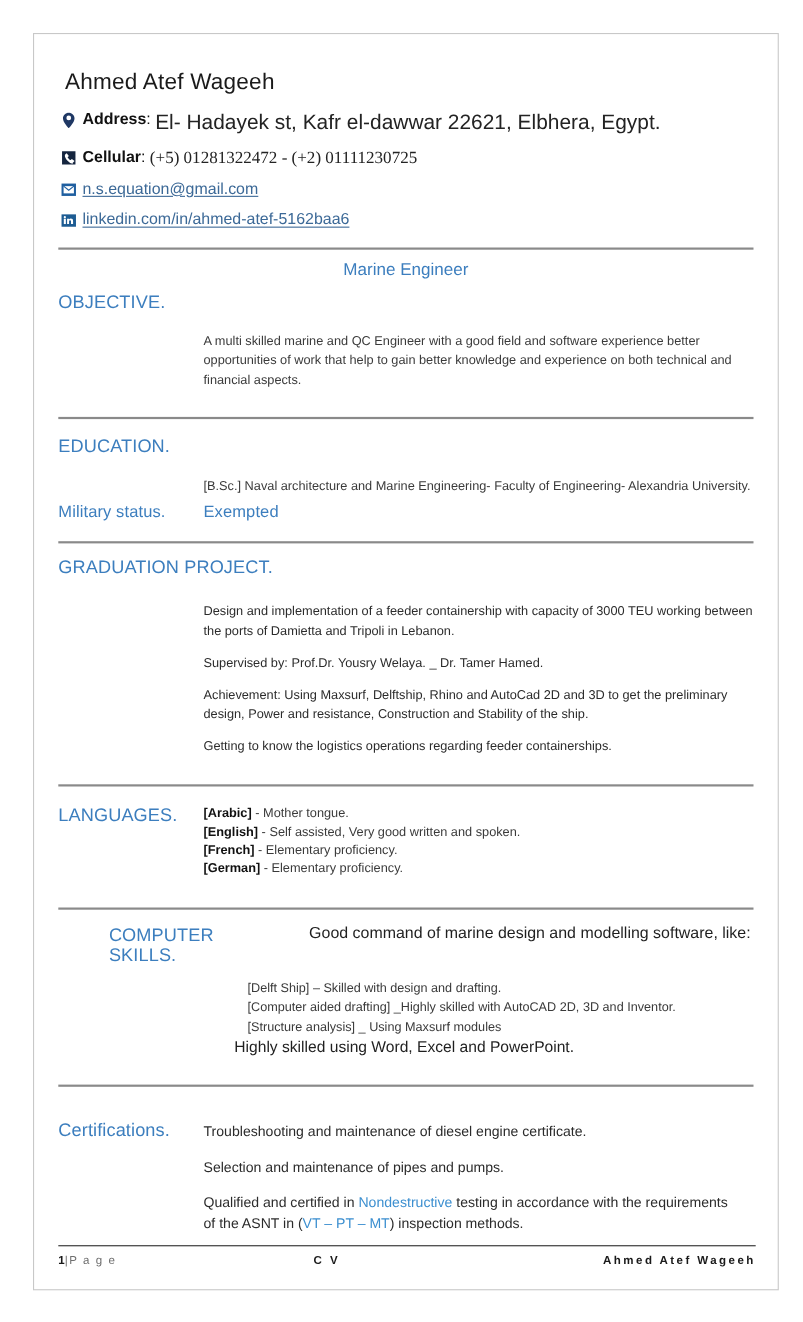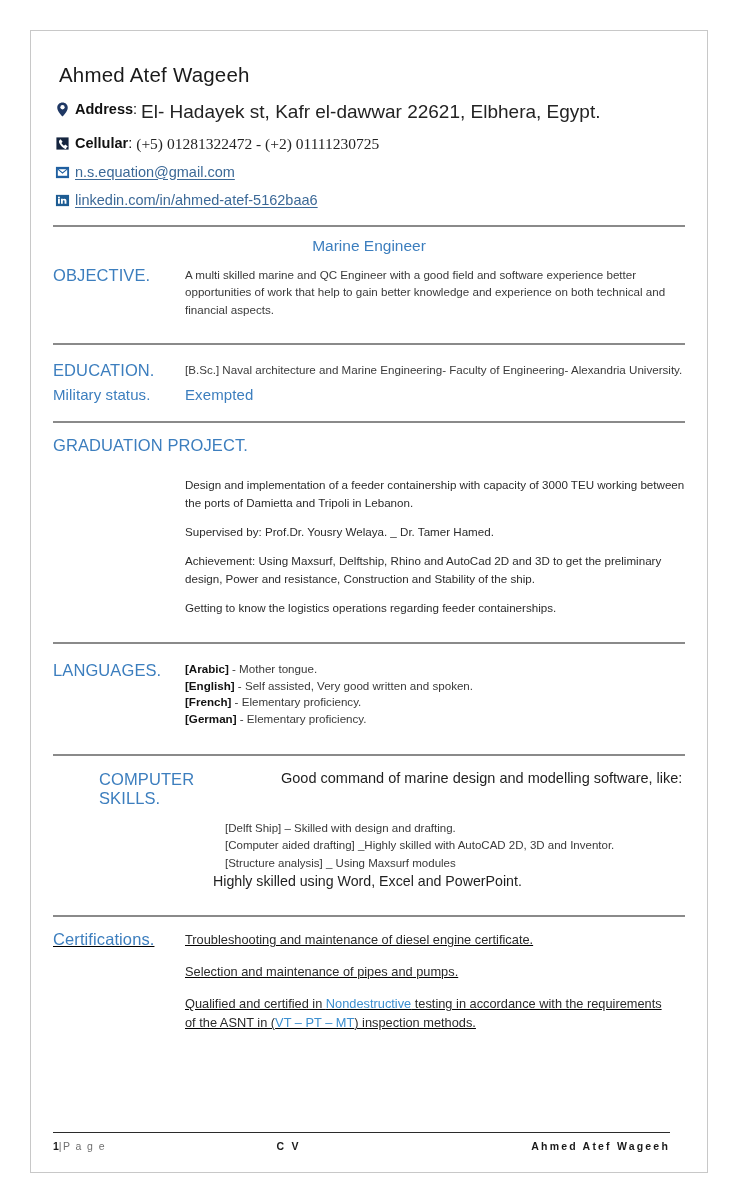--- a/index.html
+++ b/index.html
@@ -108,20 +108,21 @@
     text-align: center;
     color: #3c7ebe;
     font-size: 15.5px;
     padding: 10px 0 9px 0;
   }
 
   .body-txt {
     font-size: 11.6px;
     color: #3a3a3a;
     line-height: 1.55;
+    margin-top: 36px;
   }
   .body-txt.dark { color: #2b2b2b; }
 
   .para { margin: 0 0 11px 0; }
   .para:last-child { margin-bottom: 0; }
 
   .lang-line { font-size: 11.6px; color: #3a3a3a; line-height: 1.42; }
   .lang-line b { color: #111; }
 
   .cs-lead {
@@ -147,21 +148,21 @@
     line-height: 1.5;
     margin-bottom: 13px;
   }
   .cert-line:last-child { margin-bottom: 0; }
   .accent { color: #3c8fd0; }
 
   
   .footer-wrap {
     position: absolute;
     left: 22px;
-    right: 37px;
+    right: 20px;
     bottom: 20px;
   }
   .footer-rule {
     border-top: 1.5px solid #2b2b2b;
     margin-bottom: 7px;
   }
   .footer-row {
     display: flex;
     align-items: baseline;
     font-size: 10.5px;
@@ -313,21 +314,21 @@
         <div class="cs-list">[Delft Ship] – Skilled with design and drafting.</div>
         <div class="cs-list">[Computer aided drafting] _Highly skilled with AutoCAD 2D, 3D and Inventor.</div>
         <div class="cs-list">[Structure analysis] _ Using Maxsurf modules</div>
         <div class="cs-strong">Highly skilled using Word, Excel and PowerPoint.</div>
       </div>
     </div>
 
     <div style="height:26px"></div>
     <div class="rule"></div>
 
-    <div class="section" style="margin-top:13px;text-decoration:underline;">
+    <div class="section" style="margin-top:31px;">
       <div class="sec-head">Certifications.</div>
       <div class="sec-body" style="padding-right:30px;">
         <div class="cert-line">Troubleshooting and maintenance of diesel engine certificate.</div>
         <div class="cert-line">Selection and maintenance of pipes and pumps.</div>
         <div class="cert-line"><span>Qualified and certified in </span><span class="accent">Nondestructive</span><span> testing in accordance with the requirements of the ASNT in (</span><span class="accent">VT – PT – MT</span><span>) inspection methods.</span></div>
       </div>
     </div>
 
     <div class="footer-wrap">
       <div class="footer-rule"></div>

